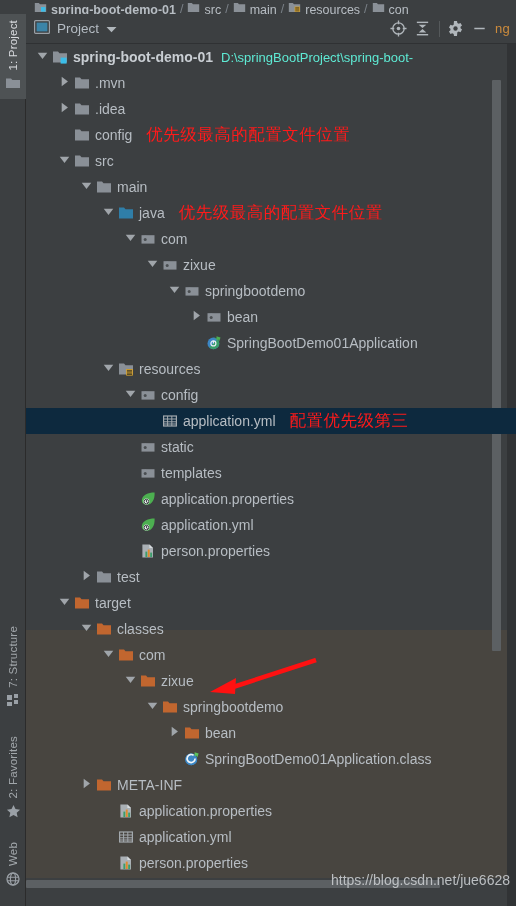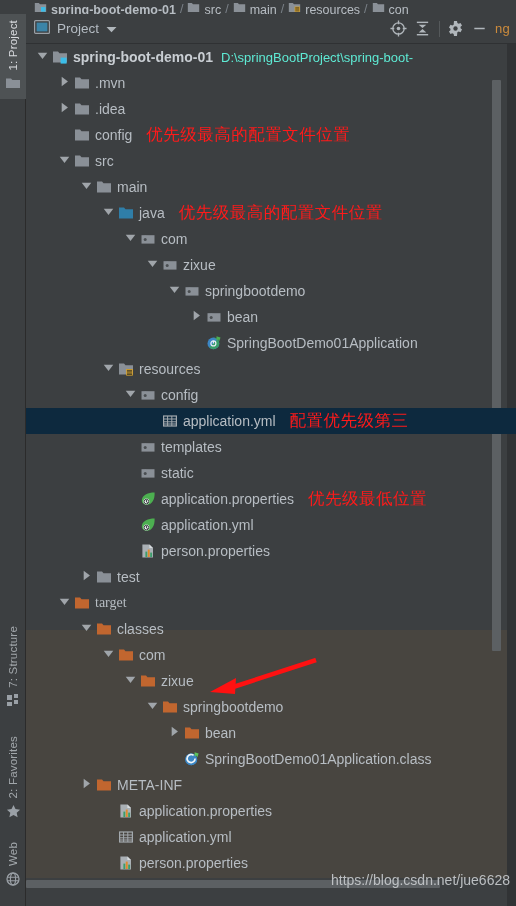--- a/index.html
+++ b/index.html
@@ -447,45 +447,44 @@
           </div>
           <div class="row" style="padding-left: 98px;">
             <span><svg class="arrow blank" viewBox="0 0 12 12"></svg></span>
             <span>
               <svg class="nic" viewBox="0 0 16 16">
                 <path d="M1.5 4.2h13V12.6h-13z" fill="#8a9097"></path>
                 <path d="M1.5 4.2h4.6l1 1.4h7.4" fill="#8a9097"></path>
                 <circle cx="5.2" cy="8.4" r="1.5" fill="#4a4e51"></circle>
               </svg>
             </span>
-            <span class="label">templates</span>
+            <span class="label">static</span>
           </div>
           <div class="row" style="padding-left: 98px;">
             <span><svg class="arrow blank" viewBox="0 0 12 12"></svg></span>
             <span>
               <svg class="nic" viewBox="0 0 16 16">
                 <path d="M1.5 4.2h13V12.6h-13z" fill="#8a9097"></path>
                 <path d="M1.5 4.2h4.6l1 1.4h7.4" fill="#8a9097"></path>
                 <circle cx="5.2" cy="8.4" r="1.5" fill="#4a4e51"></circle>
               </svg>
             </span>
-            <span class="label">static</span>
+            <span class="label">templates</span>
           </div>
           <div class="row" style="padding-left: 98px;">
             <span><svg class="arrow blank" viewBox="0 0 12 12"></svg></span>
             <span>
               <svg class="nic" viewBox="0 0 16 16">
                 <path d="M14.6 1.6c-7 0-11.4 2.6-12.6 6.5-1 3.2 1.5 5.8 4.6 5.8 5.4 0 8.4-5.2 8-12.3z" fill="#4caf50"></path>
                 <circle cx="6.4" cy="10.6" r="3" fill="#f1f5f8"></circle>
                 <circle cx="6.4" cy="10.6" r="2.3" fill="none" stroke="#3c3f41" stroke-width="1"></circle>
                 <path d="M6.4 9v1.8l1.2.9" stroke="#3c3f41" stroke-width="1"></path>
               </svg>
             </span>
             <span class="label">application.properties</span>
-            <span class="annot" style="color: rgb(255, 26, 26);">优先级最低位置</span>
           </div>
           <div class="row" style="padding-left: 98px;">
             <span><svg class="arrow blank" viewBox="0 0 12 12"></svg></span>
             <span>
               <svg class="nic" viewBox="0 0 16 16">
                 <path d="M14.6 1.6c-7 0-11.4 2.6-12.6 6.5-1 3.2 1.5 5.8 4.6 5.8 5.4 0 8.4-5.2 8-12.3z" fill="#4caf50"></path>
                 <circle cx="6.4" cy="10.6" r="3" fill="#f1f5f8"></circle>
                 <circle cx="6.4" cy="10.6" r="2.3" fill="none" stroke="#3c3f41" stroke-width="1"></circle>
                 <path d="M6.4 9v1.8l1.2.9" stroke="#3c3f41" stroke-width="1"></path>
               </svg>
@@ -509,21 +508,21 @@
             <span><svg class="arrow" viewBox="0 0 12 12">
                 <path d="M3.4 1.6v8.8L9.2 6z" fill="#a0a5aa"></path>
               </svg></span>
             <span>
               <svg class="nic" viewBox="0 0 16 16">
                 <path d="M1 2.6h5l1.5 1.7H15V13.4H1z" fill="#8a9097"></path>
               </svg>
             </span>
             <span class="label">test</span>
           </div>
-          <div class="row" style="padding-left: 32px; font-family: Liberation Serif, serif;">
+          <div class="row" style="padding-left: 32px;">
             <span><svg class="arrow" viewBox="0 0 12 12">
                 <path d="M1.6 3.4h8.8L6 9.2z" fill="#a0a5aa"></path>
               </svg></span>
             <span>
               <svg class="nic" viewBox="0 0 16 16">
                 <path d="M1 2.6h5l1.5 1.7H15V13.4H1z" fill="#c1662f"></path>
               </svg>
             </span>
             <span class="label">target</span>
           </div>

